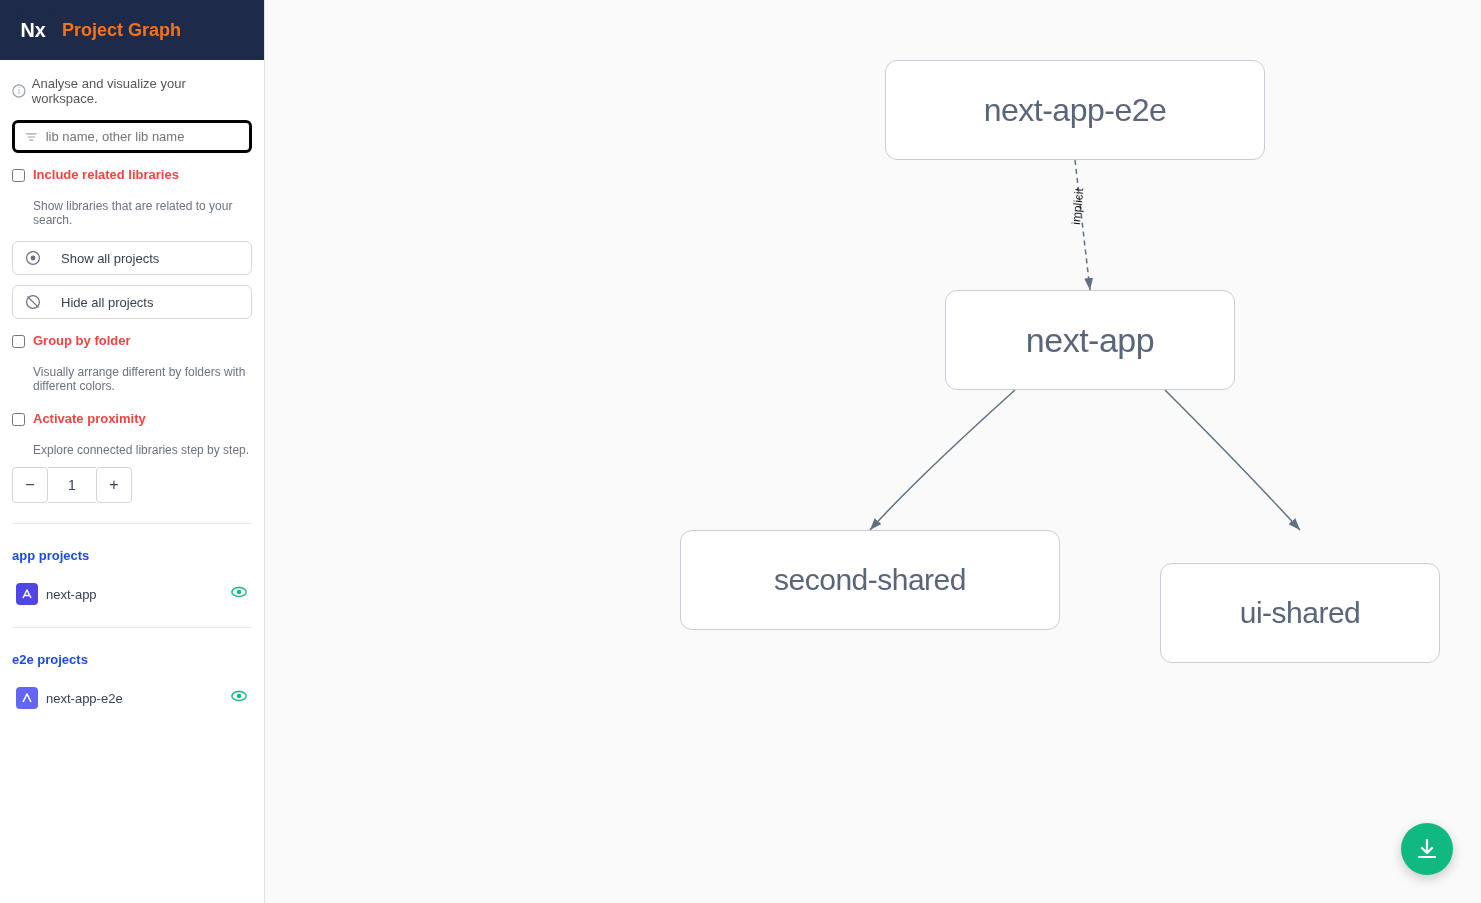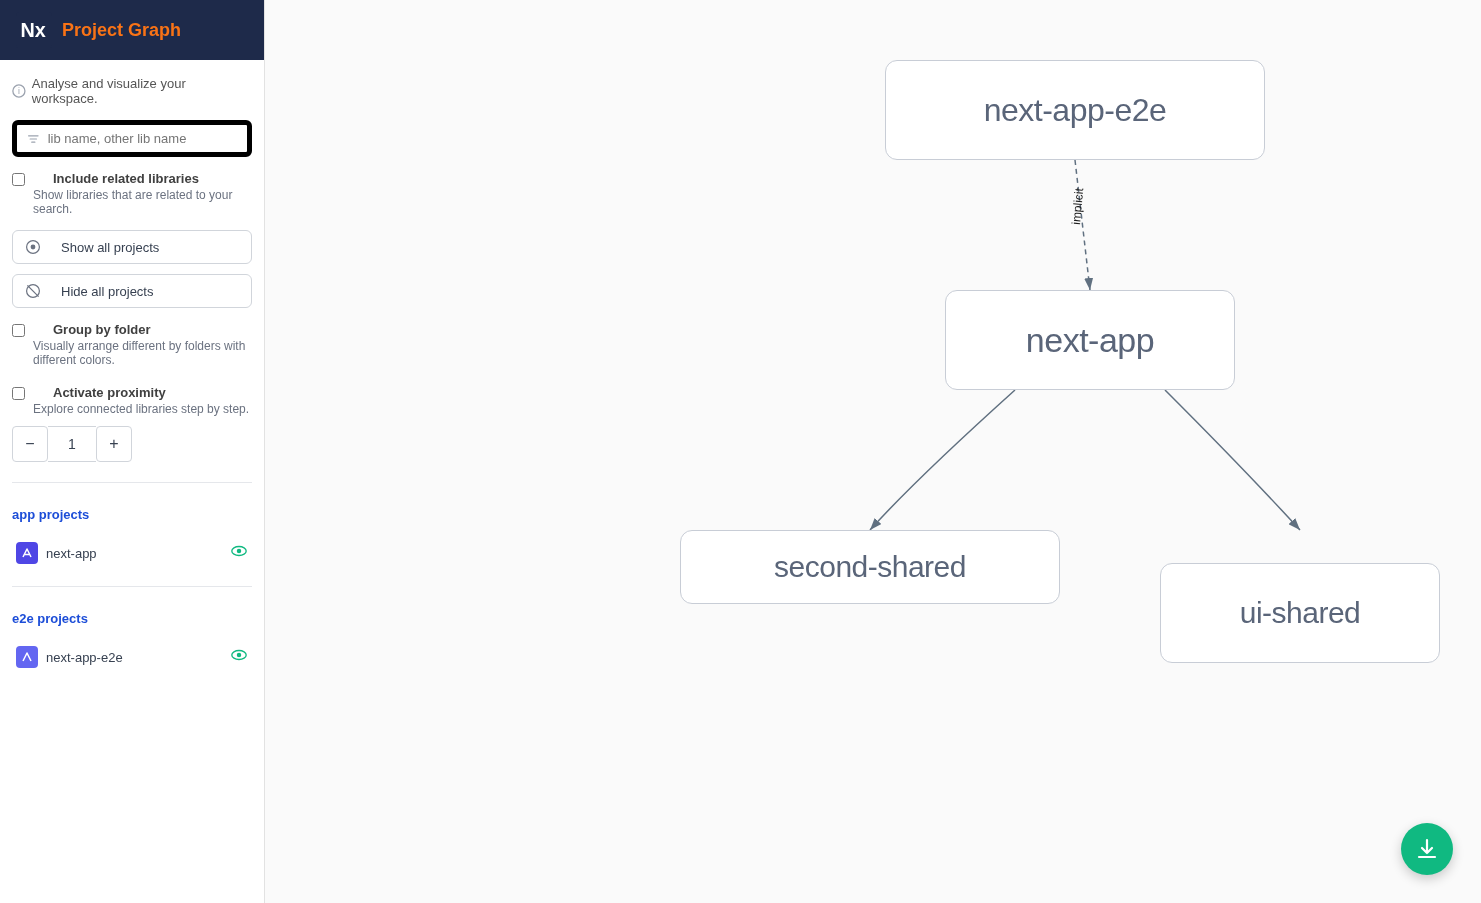--- a/index.html
+++ b/index.html
@@ -51,21 +51,21 @@
       align-items: center;
       gap: 6px;
       color: #555;
       font-size: 13px;
       padding: 4px 0;
     }
 
     .search-row {
       display: flex;
       align-items: center;
-      border: 5px solid #000000;
+      border: 3px solid #000000;
       border-radius: 6px;
       padding: 6px 10px;
       gap: 8px;
       background: #fff;
     }
 
     .search-row input {
       border: none;
       outline: none;
       font-size: 13px;
@@ -88,28 +88,27 @@
     }
 
     .checkbox-row input[type="checkbox"] {
       margin-top: 2px;
       flex-shrink: 0;
     }
 
     .checkbox-label {
       font-size: 13px;
       font-weight: 600;
-      color: #404040;
-      margin-left: 20px;
+      color: #ef4444;
     }
 
     .checkbox-desc {
       font-size: 12px;
       color: #6b7280;
-      margin-top: 2px;
+      margin-top: 17px;
     }
 
     .btn-show-hide {
       display: flex;
       align-items: center;
       gap: 20px;
       border: 1px solid #d1d5db;
       border-radius: 6px;
       padding: 8px 12px;
       font-size: 13px;
@@ -414,21 +413,21 @@
     </svg>
 
     <div class="graph-node" style="left:620px;top:60px;width:380px;height:100px;font-size:32px;">
       <span>next-app-e2e</span>
     </div>
 
     <div class="graph-node" style="left:680px;top:290px;width:290px;height:100px;font-size:34px;">
       <span>next-app</span>
     </div>
 
-    <div class="graph-node" style="left:415px;top:530px;width:380px;height:74px;font-size:30px;">
+    <div class="graph-node" style="left:415px;top:530px;width:380px;height:100px;font-size:30px;">
       <span>second-shared</span>
     </div>
 
     <div class="graph-node" style="left:895px;top:530px;width:280px;height:100px;font-size:30px;margin-top:33px;">
       <span>ui-shared</span>
     </div>
 
   </div>
 
   <button id="fab-download">

